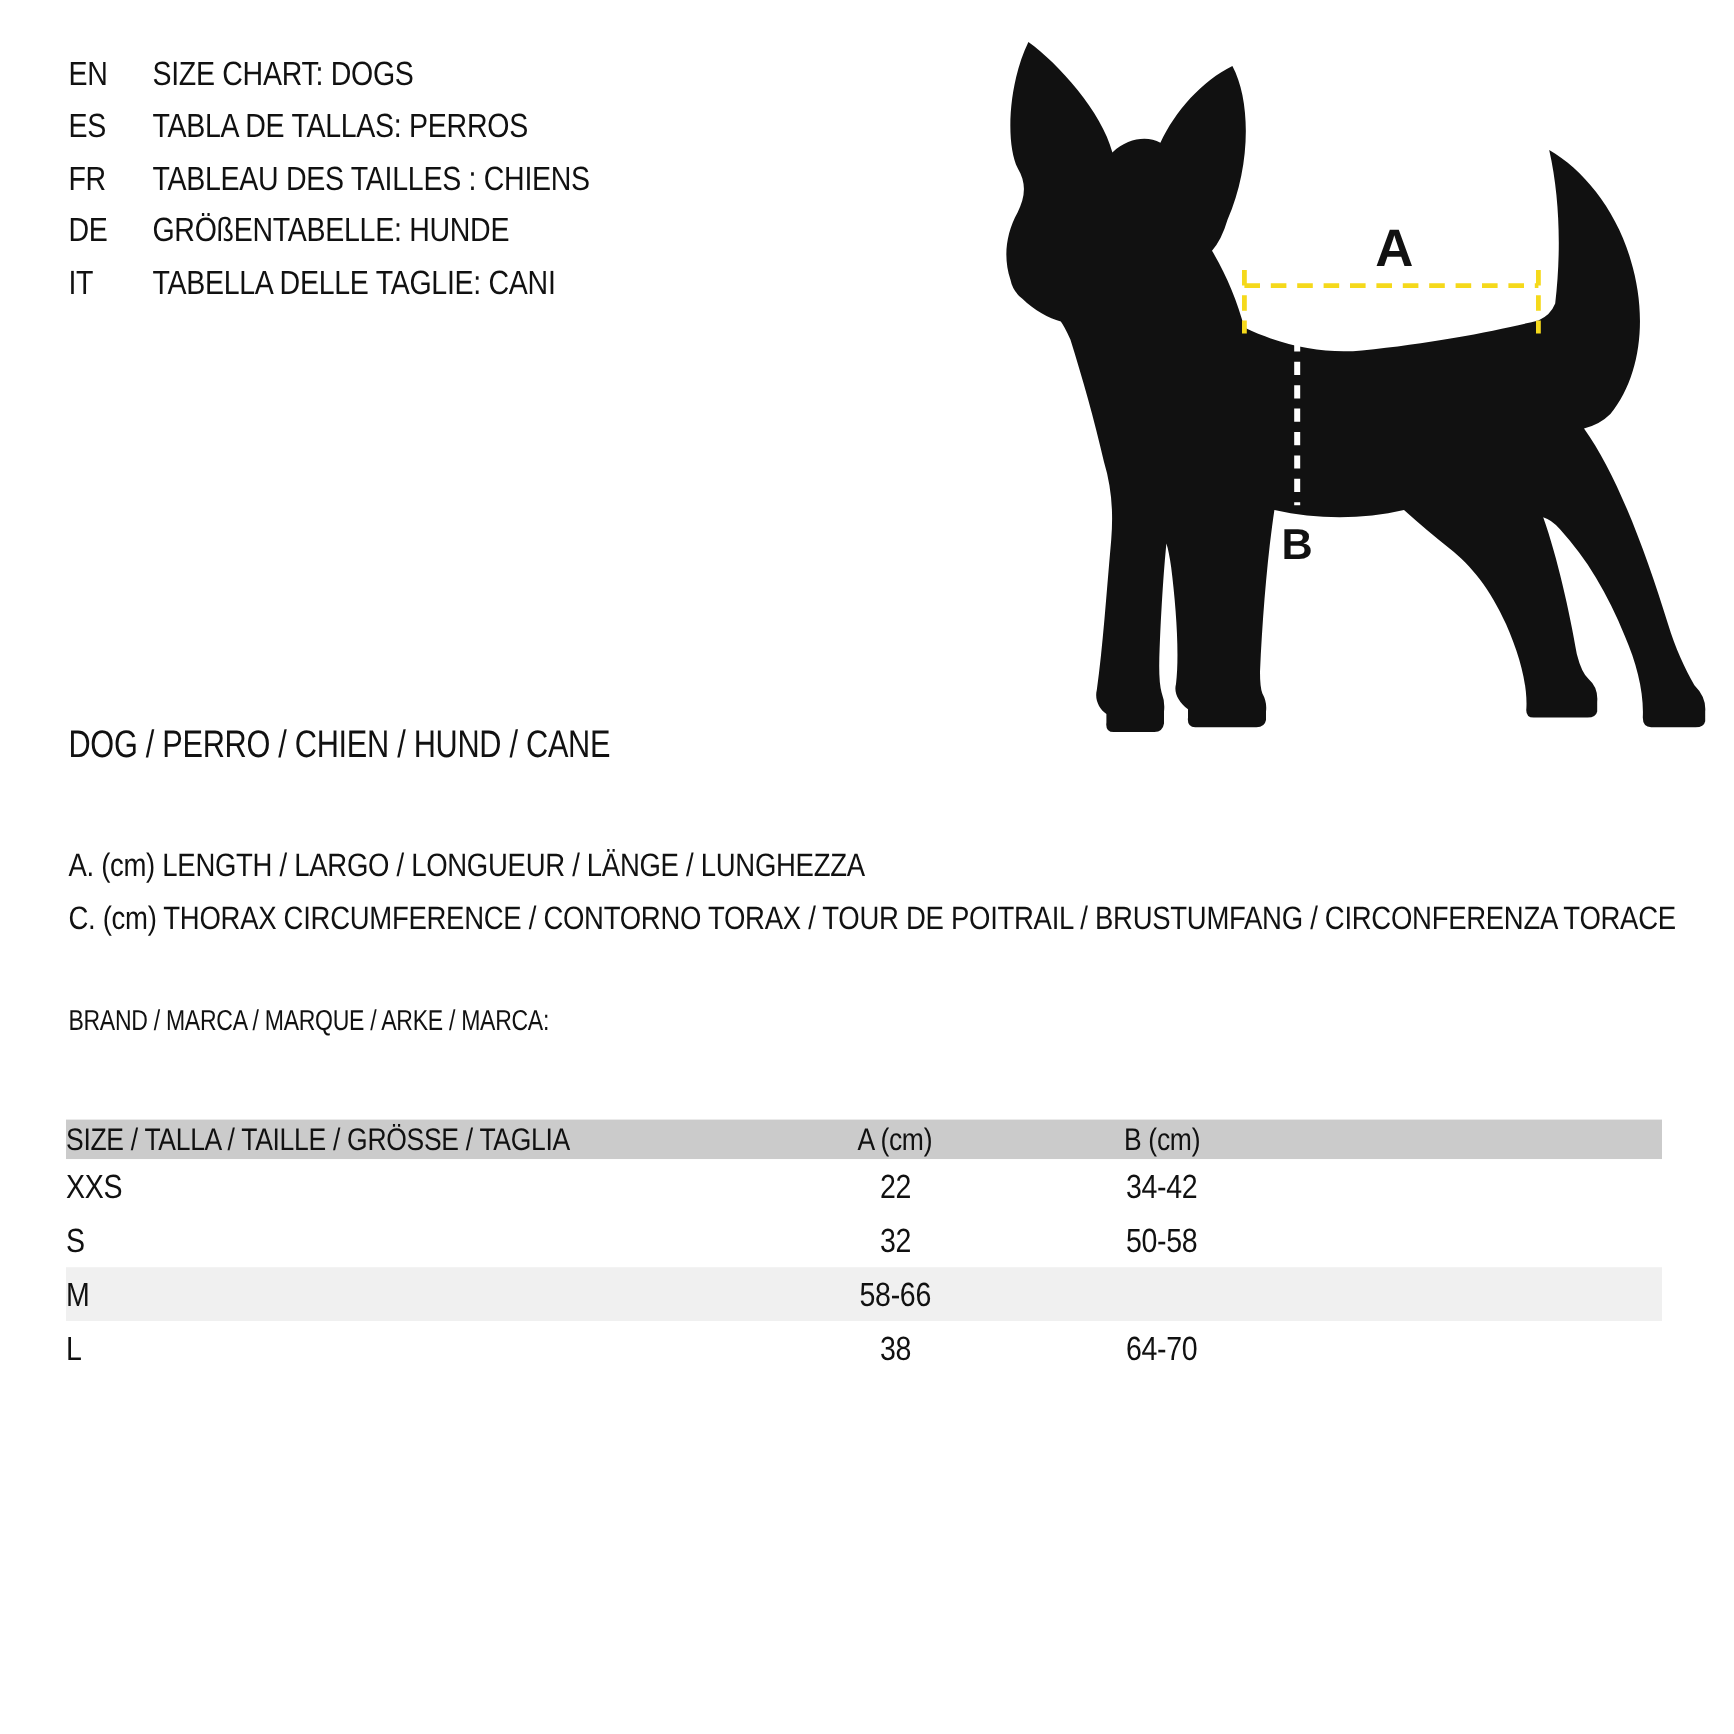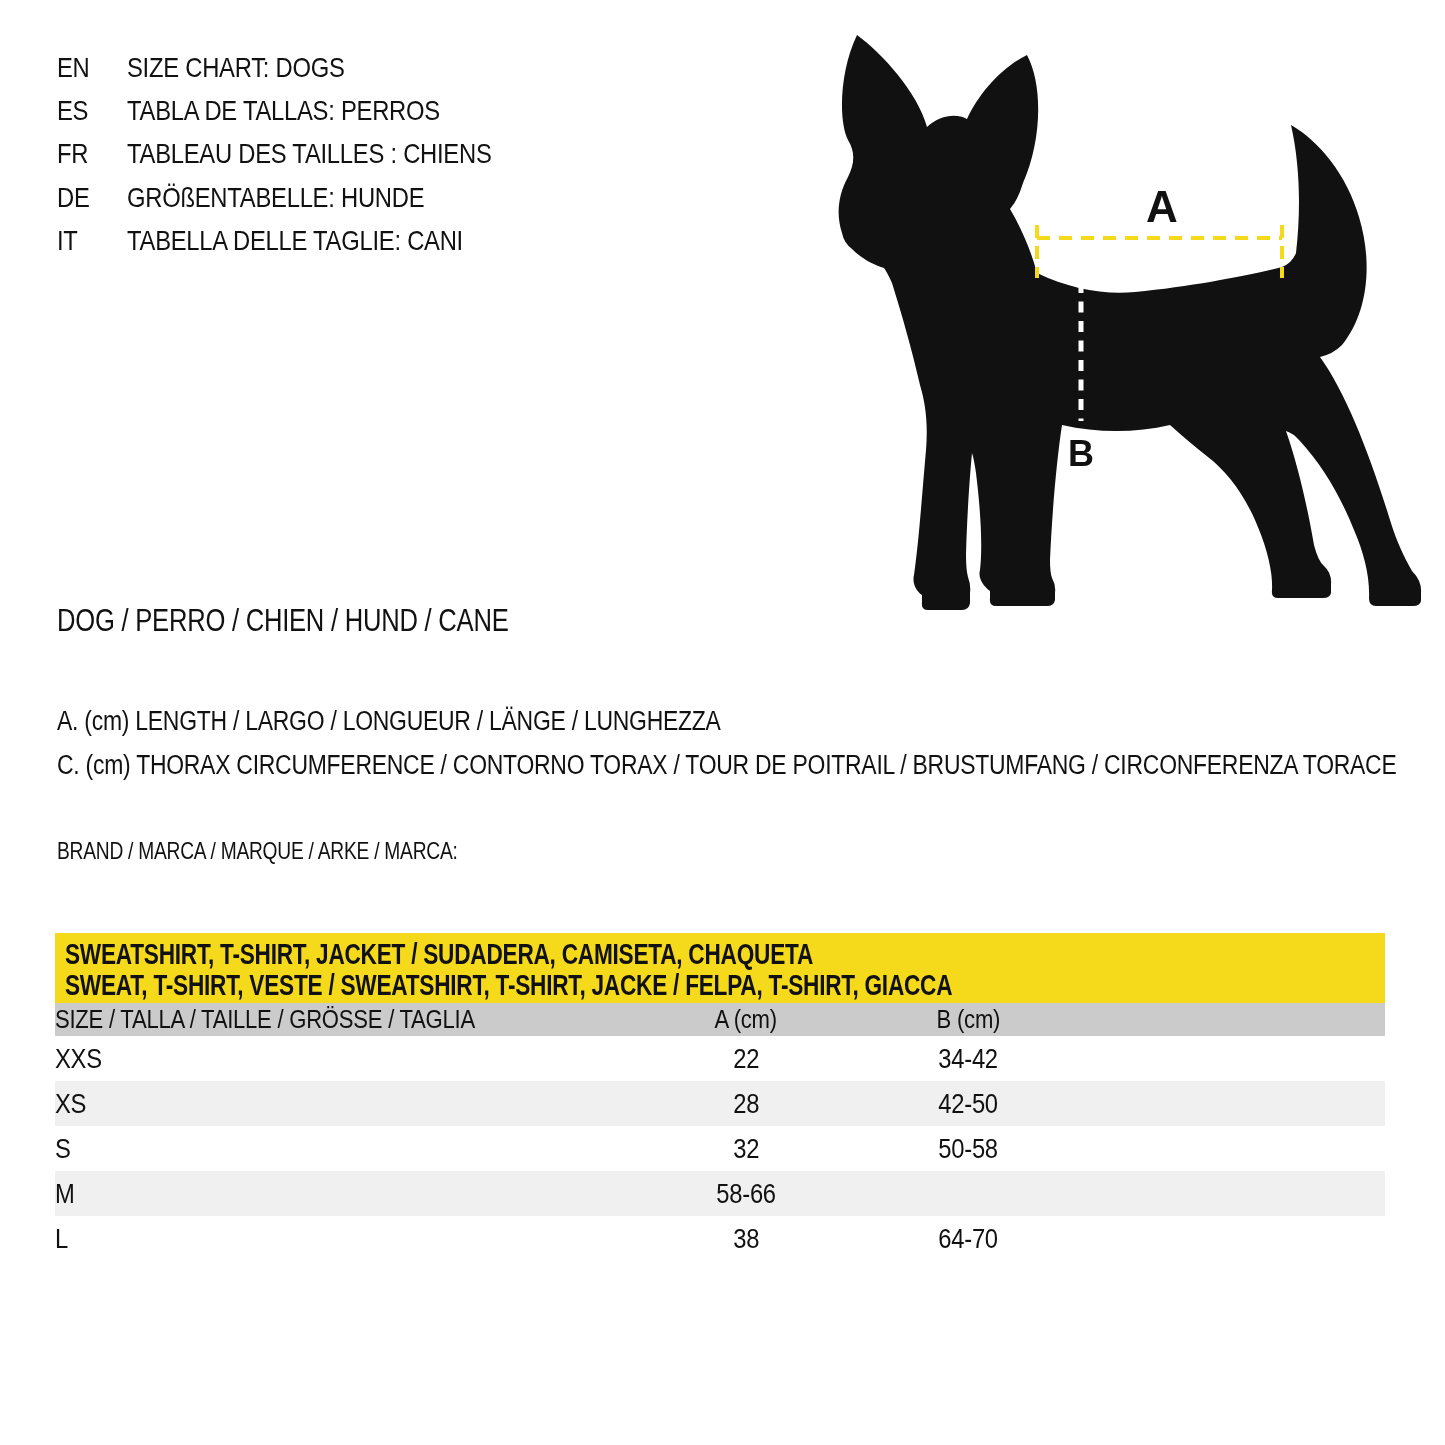--- a/index.html
+++ b/index.html
@@ -19,21 +19,21 @@
     color:var(--ink);
   }
   
   .cond{display:inline-block;transform:scaleX(.85);transform-origin:0 50%;white-space:nowrap;letter-spacing:-.3px;}
   .cx80{transform:scaleX(.80);}
   .cx78{transform:scaleX(.78);}
   .cc{transform-origin:50% 50%;}
 
   
   .lang-block{position:absolute;left:57px;top:46px;}
-  .lang-row{display:flex;align-items:center;height:43.4px;font-size:28px;}
+  .lang-row{display:flex;height:43.4px;font-size:28px;}
   .lang-code{width:70px;}
 
   
   .dog-wrap{position:absolute;left:830px;top:25px;width:600px;height:620px;}
   .dog-wrap svg{display:block;width:100%;height:100%;}
   .marker-a{font:700 44px "Liberation Sans", sans-serif;}
   .marker-b{font:700 36px "Liberation Sans", sans-serif;}
 
   
   .textline{position:absolute;left:57px;}
@@ -174,42 +174,32 @@
   </div>
   <div class="textline measure-c">
     <span class="cond">C. (cm) THORAX CIRCUMFERENCE / CONTORNO TORAX / TOUR DE POITRAIL / BRUSTUMFANG / CIRCONFERENZA TORACE</span>
   </div>
 
   <div class="textline brand-line">
     <span class="cond cx80">BRAND / MARCA / MARQUE / ARKE / MARCA:</span>
   </div>
 
   <div class="size-table">
-    <div class="band-yellow">
-      <div><span class="cond cx78">SWEATSHIRT, T-SHIRT, JACKET / SUDADERA, CAMISETA, CHAQUETA</span></div>
-      <div><span class="cond cx78">SWEAT, T-SHIRT, VESTE / SWEATSHIRT, T-SHIRT, JACKE / FELPA, T-SHIRT, GIACCA</span></div>
-    </div>
     <div class="grid-row thead">
       <div class="td-size"><span class="cond">SIZE / TALLA / TAILLE / GRÖSSE / TAGLIA</span></div>
       <div class="td-c"><span class="cond cc">A (cm)</span></div>
       <div class="td-c"><span class="cond cc">B (cm)</span></div>
       <div></div>
     </div>
     <div class="grid-row trow">
       <div class="td-size"><span class="cond">XXS</span></div>
       <div class="td-c"><span class="cond cc">22</span></div>
       <div class="td-c"><span class="cond cc">34-42</span></div>
       <div></div>
     </div>
-    <div class="grid-row trow alt">
-      <div class="td-size"><span class="cond">XS</span></div>
-      <div class="td-c"><span class="cond cc">28</span></div>
-      <div class="td-c"><span class="cond cc">42-50</span></div>
-      <div></div>
-    </div>
     <div class="grid-row trow">
       <div class="td-size"><span class="cond">S</span></div>
       <div class="td-c"><span class="cond cc">32</span></div>
       <div class="td-c"><span class="cond cc">50-58</span></div>
       <div></div>
     </div>
     <div class="grid-row trow alt">
       <div class="td-size"><span class="cond">M</span></div>
       <div class="td-c"><span class="cond cc">58-66</span></div>
       <div></div>

